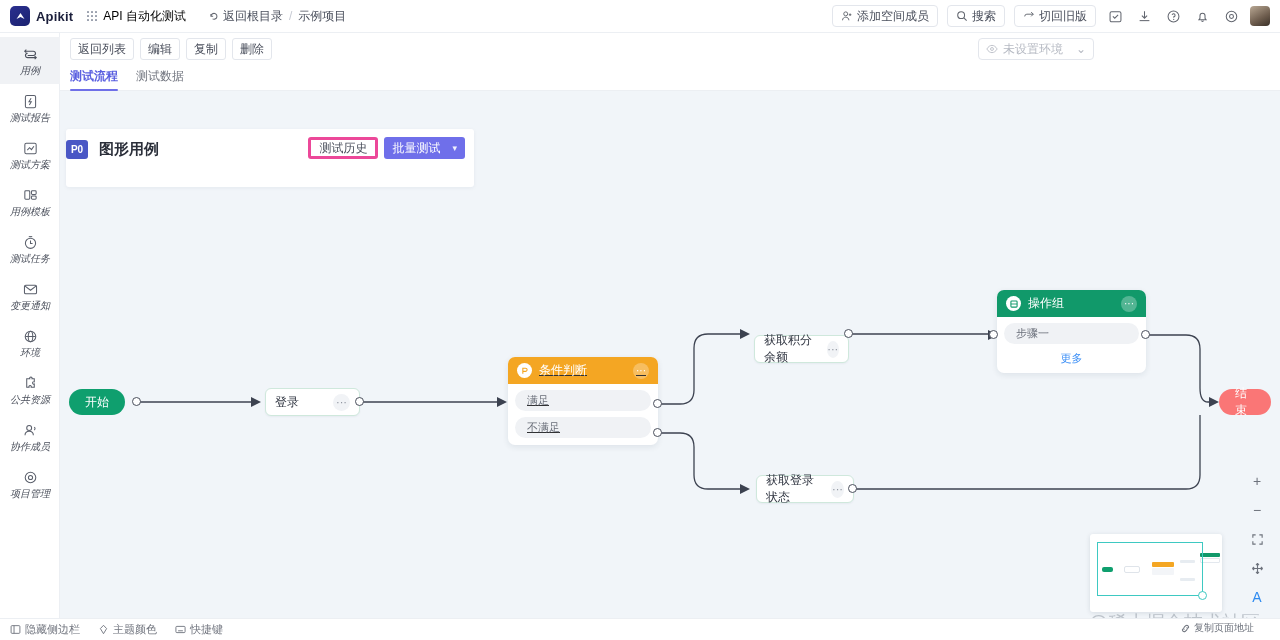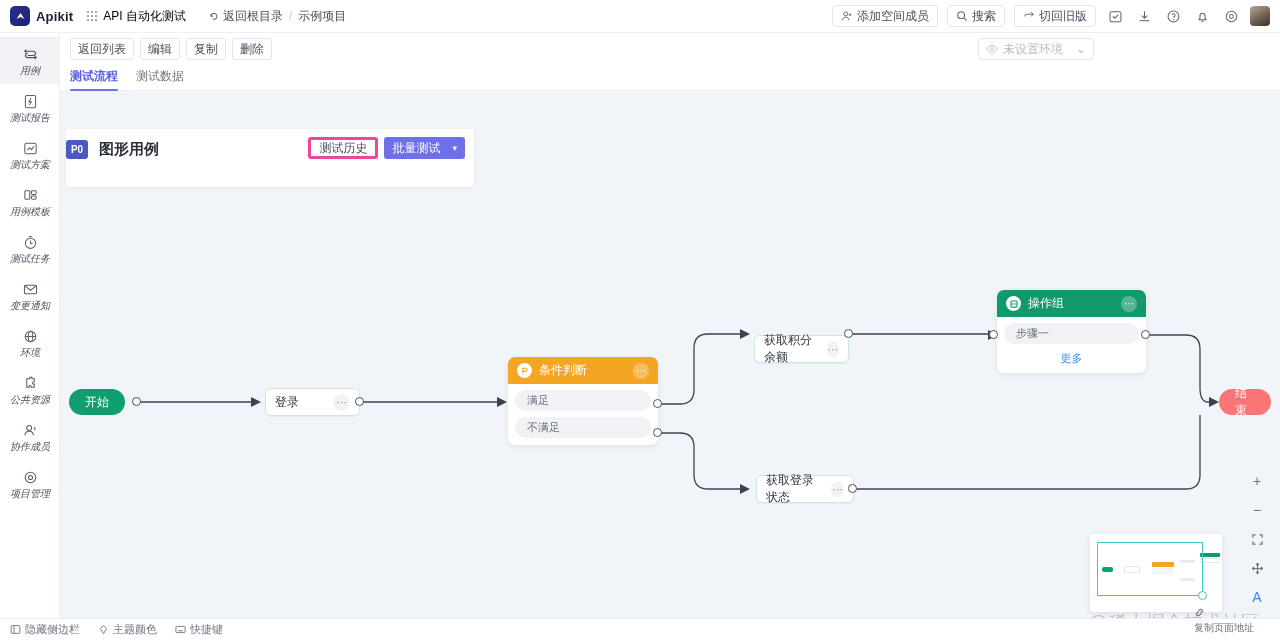--- a/index.html
+++ b/index.html
@@ -217,21 +217,21 @@
     font-size: 11px; color: #70747e; z-index: 20;
   }
   .foot-item { display: flex; align-items: center; gap: 4px; cursor: pointer; }
 
   .watermark {
     position: absolute; right: 20px; bottom: 4px; font-size: 19px; color: rgba(120,128,140,.42);
     font-family: "DejaVu Sans", sans-serif; z-index: 19; pointer-events: none;
   }
   .copy-link {
     position: absolute; right: 26px; bottom: 5px; font-size: 10px; color: #6d727c;
-    display: flex; align-items: flex-start; gap: 3px; z-index: 21; cursor: pointer; flex-direction: column;
+    display: flex; align-items: center; gap: 3px; z-index: 21; cursor: pointer;
   }
 </style>
 </head>
 <body>
 
 <div class="app">
 
   <div class="header">
     <div class="logo-wrap">
       <span class="logo-mark">
@@ -474,21 +474,21 @@
       <div class="port" style="left:72px; top:306px;"></div>
 
       <div class="node" style="left:205px; top:297px; width:95px;">
         <div class="card-node">
           <span class="nm">登录</span>
           <span class="dots">···</span>
         </div>
       </div>
       <div class="port" style="left:295px; top:306px;"></div>
 
-      <div class="node group-node" style="left:448px; top:266px; width:150px;">
+      <div class="node group-node" style="left:448px; top:266px; width:150px;text-decoration:underline;">
         <div class="gn-head orange">
           <span class="ic">
             <svg width="10" height="10" viewBox="0 0 12 12">
                 <path d="M3.4 9.4 V2.6 h3.2 a1.9 1.9 0 1 1 0 3.8 H3.4" fill="none" stroke="#f4a623" stroke-width="1.3"></path>
               </svg>
           </span>
           <span>条件判断</span>
           <span class="dots">···</span>
         </div>
         <div class="gn-body">

